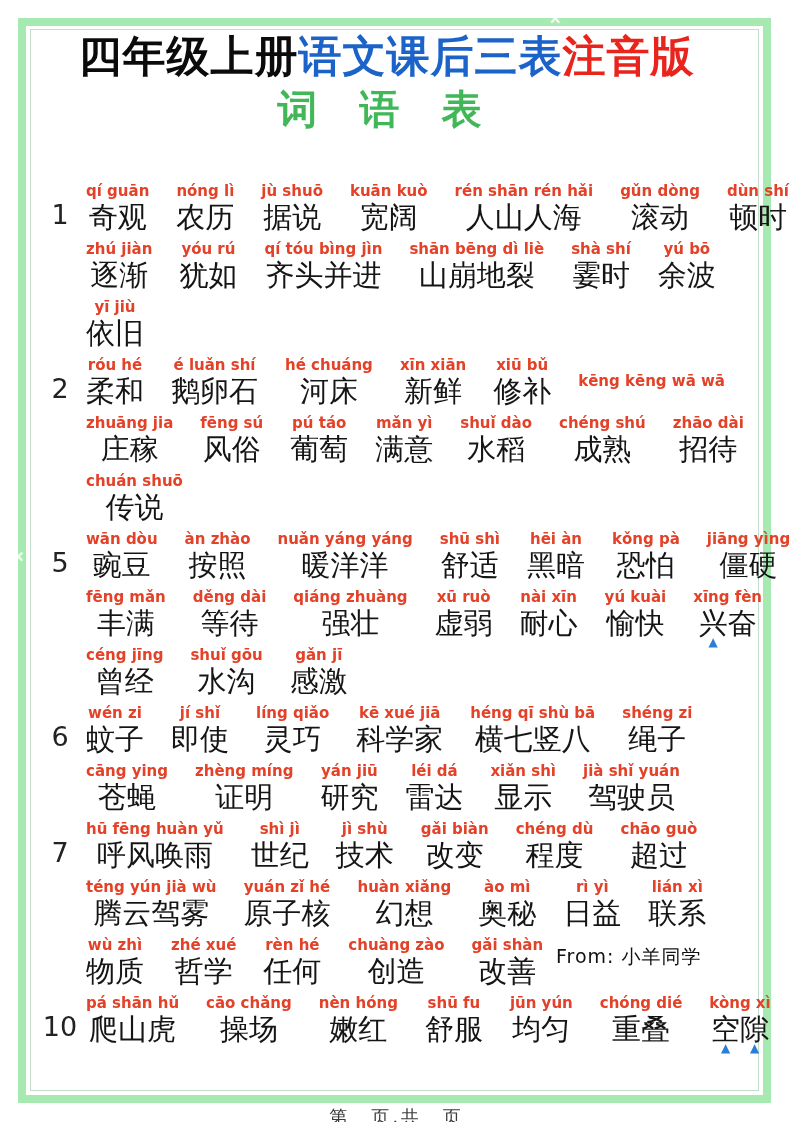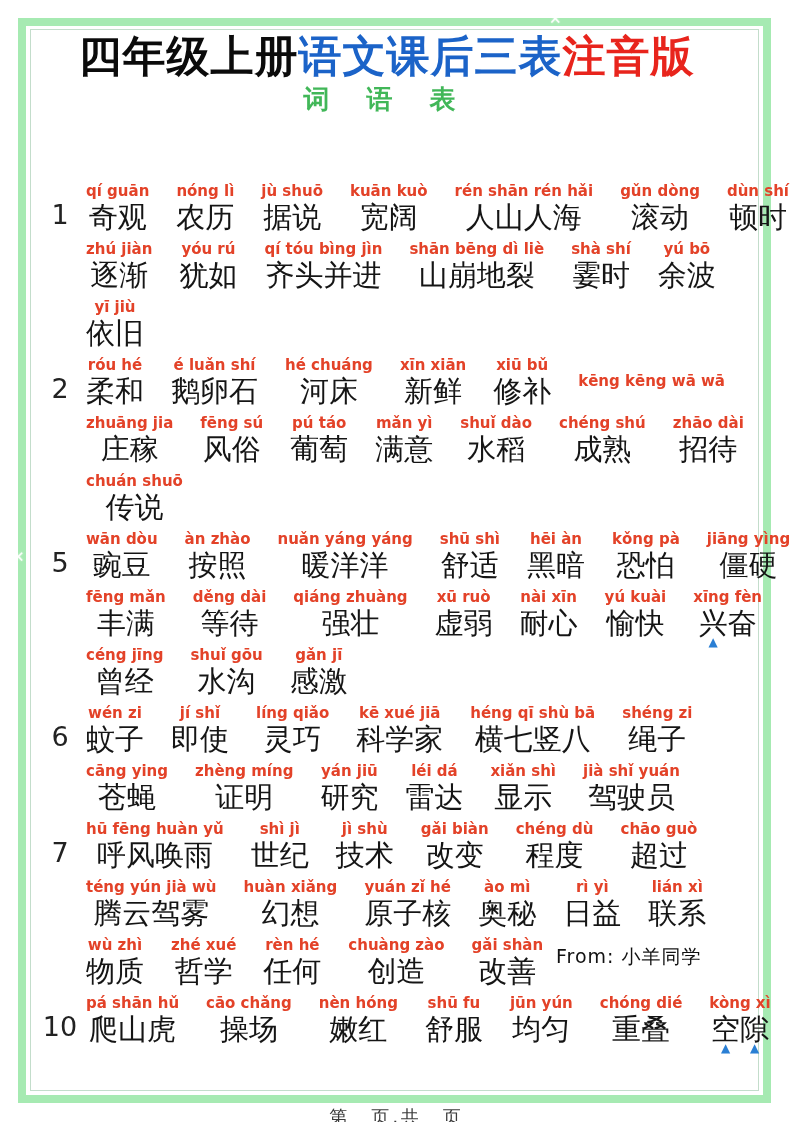--- a/index.html
+++ b/index.html
@@ -26,21 +26,21 @@
   
   .title{
     position:absolute;left:0;right:20px;top:28px;text-align:center;
     font-size:43px;font-weight:bold;letter-spacing:1px;white-space:nowrap;
   }
   .title .t-black{color:#0b0b0b;}
   .title .t-blue{color:#1b63c8;margin-top:31px;}
   .title .t-red{color:#e8241c;}
   .subtitle{
     position:absolute;left:0;right:20px;top:82px;text-align:center;
-    font-size:26px;font-weight:bold;color:#41b758;letter-spacing:14px;
+    font-size:40px;font-weight:bold;color:#41b758;letter-spacing:14px;
   }
   
   #content{position:absolute;left:34px;top:184px;width:716px;}
   .lesson{display:flex;margin:0;}
   .num{
     flex:none;width:52px;text-align:center;font-size:27px;color:#222;
     padding-top:16px;line-height:1.1;
   }
   .lines{flex:1;min-width:0;}
   .line{
@@ -383,26 +383,26 @@
             <span class="py">chāo guò</span>
             <span class="zi">超过</span>
           </span>
         </div>
         <div class="line">
           <span class="word">
             <span class="py">téng yún jià wù</span>
             <span class="zi">腾云驾雾</span>
           </span>
           <span class="word">
+            <span class="py">yuán zǐ hé</span>
+            <span class="zi">原子核</span>
+          </span>
+          <span class="word">
             <span class="py">huàn xiǎng</span>
             <span class="zi">幻想</span>
-          </span>
-          <span class="word">
-            <span class="py">yuán zǐ hé</span>
-            <span class="zi">原子核</span>
           </span>
           <span class="word">
             <span class="py">ào mì</span>
             <span class="zi">奥秘</span>
           </span>
           <span class="word">
             <span class="py">rì yì</span>
             <span class="zi">日益</span>
           </span>
           <span class="word">

